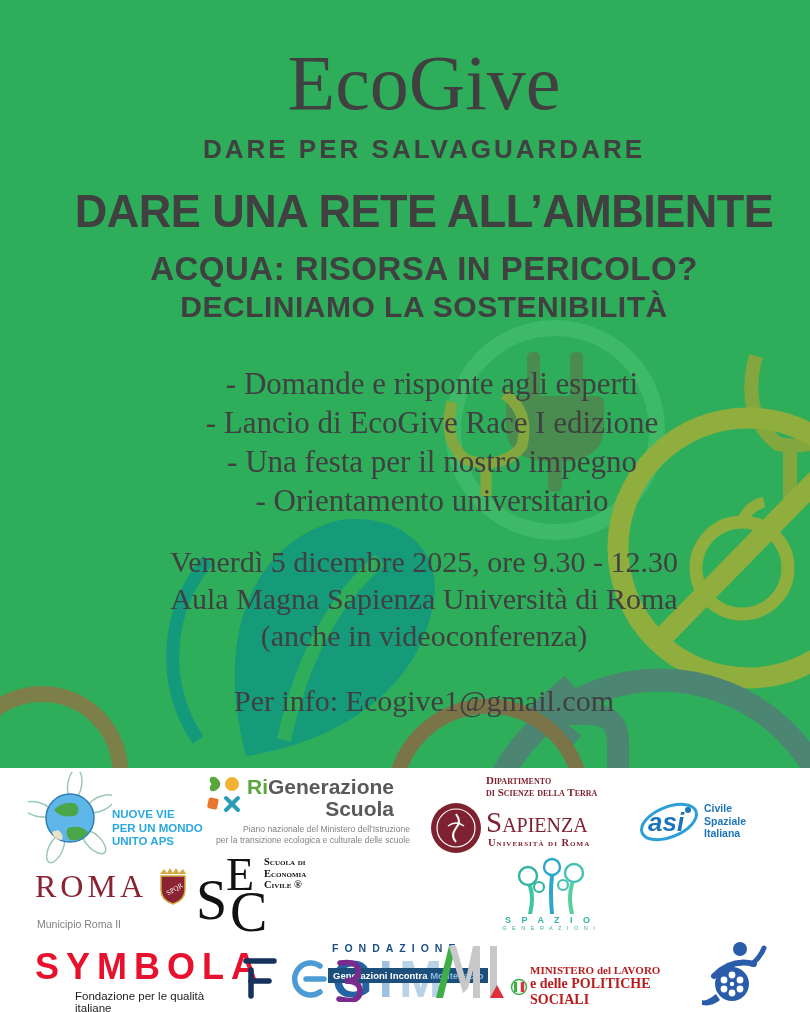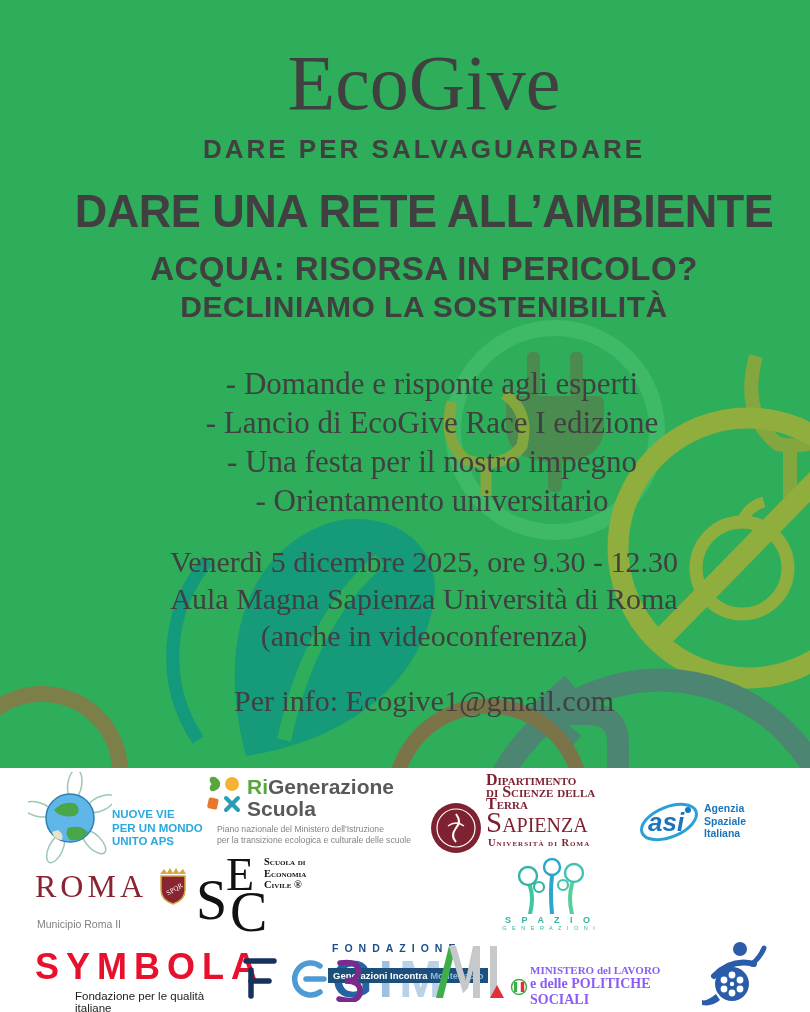--- a/index.html
+++ b/index.html
@@ -24,28 +24,28 @@
   .event-block{margin-top:23px;font-size:30px;line-height:37px;}
   .contact-block{margin-top:26px;font-size:30px;line-height:41px;}
   
   .footer{position:absolute;left:0;top:768px;width:810px;height:244px;background:#ffffff;}
   .logo{position:absolute;}
   
   .nv-text{position:absolute;left:84px;top:36px;color:#29a9e0;font-weight:bold;font-size:11.5px;
            line-height:13.5px;text-align:left;font-family:"Liberation Sans",sans-serif;}
   
   .rig-row{display:flex;align-items:flex-start;}
-  .rig-text{margin-left:6px;text-align:left;font-family:"Liberation Sans",sans-serif;}
+  .rig-text{margin-left:6px;text-align:right;font-family:"Liberation Sans",sans-serif;}
   .rig-line1{font-size:21px;font-weight:bold;color:#58595b;line-height:22px;}
   .rig-line1 .ri{color:#5aa63c;}
   .rig-scuola{font-size:21px;font-weight:bold;color:#58595b;line-height:22px;}
-  .rig-tag{position:absolute;left:12px;top:48px;width:200px;font-size:8.6px;line-height:10.5px;
-           color:#808285;text-align:left;font-family:"Liberation Sans",sans-serif;}
-  
-  .sap-dept{position:absolute;left:56px;top:0;color:#7e2231;font-size:16px;line-height:12px;
+  .rig-tag{position:absolute;left:5px;top:48px;width:200px;font-size:8.6px;line-height:10.5px;
+           color:#808285;text-align:right;font-family:"Liberation Sans",sans-serif;}
+  
+  .sap-dept{position:absolute;left:56px;top:0;color:#7e2231;font-size:11px;line-height:12px;
             text-align:left;font-variant:small-caps;font-weight:bold;}
   .sap-name{position:absolute;left:56px;top:33px;color:#7e2231;font-size:29px;line-height:30px;
             font-variant:small-caps;text-align:left;}
   .sap-sub{position:absolute;left:58px;top:63px;color:#7e2231;font-size:10.5px;letter-spacing:1px;
            font-variant:small-caps;font-weight:bold;text-align:left;}
   
   .asi-text{position:absolute;left:66px;top:8px;color:#1c75bc;font-weight:bold;font-size:10.5px;
             line-height:12.5px;text-align:left;font-family:"Liberation Sans",sans-serif;}
   
   .roma-name{color:#8a2432;font-size:32px;letter-spacing:4px;line-height:32px;}
@@ -69,21 +69,21 @@
   
   .spz-name{color:#34b4a2;font-size:9px;font-weight:bold;letter-spacing:4px;
             font-family:"Liberation Sans",sans-serif;margin-top:1px;}
   .spz-sub{color:#34b4a2;font-size:5.5px;letter-spacing:2px;font-family:"Liberation Sans",sans-serif;}
   
   .sym-name{color:#e8112d;font-size:36px;font-weight:bold;letter-spacing:7px;line-height:38px;
             font-family:"Liberation Sans",sans-serif;}
   .sym-tag{color:#1d1d1b;font-size:11.5px;margin-top:4px;font-family:"Liberation Sans",sans-serif;
            text-align:left;margin-left:40px;}
   
-  .ml-text{position:absolute;left:102px;top:24px;text-align:left;color:#8b5cf6;}
+  .ml-text{position:absolute;left:102px;top:24px;text-align:left;color:#b91c1c;}
   .ml-line1{font-size:11px;font-weight:bold;}
   .ml-line2{font-size:14px;font-weight:bold;}
   .center-col{display:flex;flex-direction:column;align-items:center;}
 </style>
 </head>
 <body>
 
 <div id="poster">
 
   <div class="hero">
@@ -220,21 +220,21 @@
       <div class="sap-sub">Università di Roma</div>
     </div>
 
     <div class="logo" style="left:638px;top:26px;width:150px;height:60px;">
       <svg width="64" height="56" viewBox="0 0 64 56">
         <ellipse cx="31" cy="28" rx="29" ry="15" fill="none" stroke="#2b9fd8" stroke-width="3" transform="rotate(-22 31 28)"></ellipse>
         <text x="10" y="37" font-family="Liberation Sans, sans-serif" font-style="italic" font-weight="bold" font-size="26" fill="#1c75bc">asi</text>
         <circle cx="50" cy="16" r="3" fill="#1c75bc"></circle>
       </svg>
       <div class="asi-text">
-        <div>Agenzia</div>
+        <div>Civile</div>
         <div>Spaziale</div>
         <div>Italiana</div>
       </div>
     </div>
 
     <div class="logo" style="left:35px;top:102px;width:160px;height:62px;">
       <span class="roma-name">ROMA</span>
       <svg width="32" height="40" viewBox="0 0 32 40" style="position:absolute;left:122px;top:-4px;">
         <path d="M3 8 l4 -5 3 4 3 -5 3 5 3 -5 3 5 4 -4 3 5 z" fill="#d4a940"></path>
         <path d="M4 10 h24 v14 q0 10 -12 14 q-12 -4 -12 -14 z" fill="#8a2432" stroke="#d4a940" stroke-width="1.5"></path>

